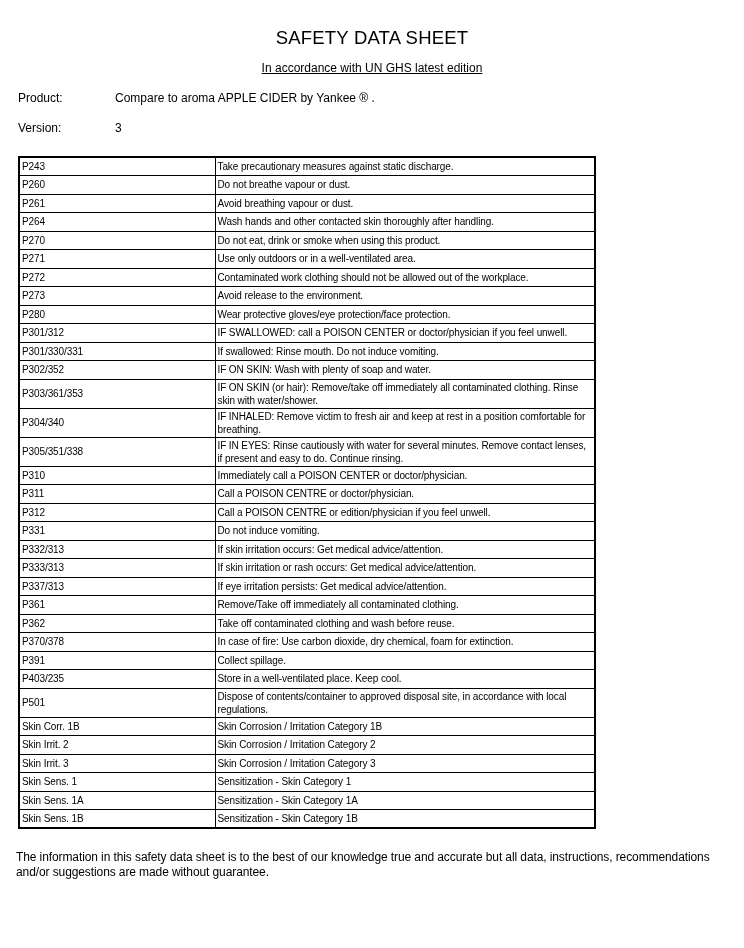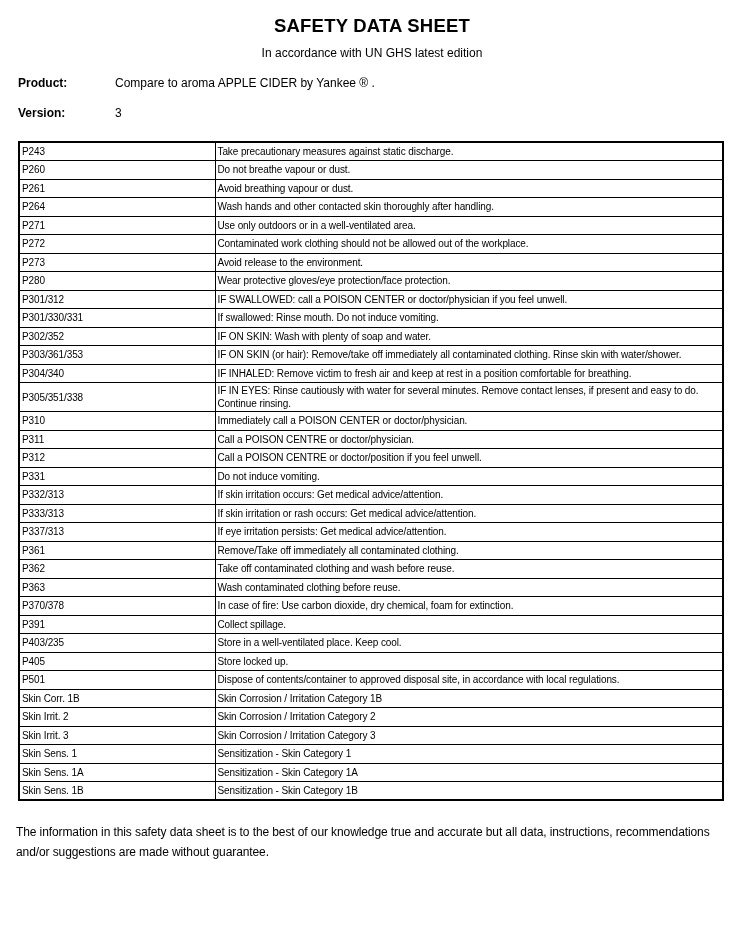--- a/index.html
+++ b/index.html
@@ -9,66 +9,67 @@
     color: #000;
     font-family: "Liberation Sans", sans-serif;
   }
   .page {
     width: 744px;
     height: 948px;
     background: #fff;
     overflow: hidden;
   }
   .title {
-    margin: 0;
+    margin: 12px;
     padding-top: 15px;
     text-align: center;
     font-size: 18.5px;
-    font-weight: bold;
+    font-weight: normal;
     letter-spacing: 0.2px;
   }
   .subtitle {
     margin-top: 9px;
     text-align: center;
     font-size: 12px;
+    text-decoration: underline;
   }
   .meta {
     display: flex;
     margin: 16px 0 0 18px;
     font-size: 12px;
   }
   .meta .label {
-    font-weight: bold;
+    font-weight: normal;
     width: 97px;
     flex: 0 0 97px;
   }
   .meta.version { }
   table.sds {
     border-collapse: collapse;
     table-layout: fixed;
-    width: 706px;
+    width: 578px;
     margin: 21px 0 0 18px;
     border: 2px solid #000;
   }
   table.sds td {
     border: 1px solid #000;
     font-size: 10px;
     letter-spacing: -0.1px;
     line-height: 13px;
     padding: 1px 2px;
     height: 18.5px;
     vertical-align: middle;
     overflow: hidden;
   }
   table.sds td.code { width: 196px; }
   .disclaimer {
     margin: 21px 0 0 16px;
     width: 716px;
     font-size: 12px;
-    line-height: 20px;
+    line-height: 15px;
     letter-spacing: -0.1px;
   }
 </style>
 </head>
 <body>
 
 <div class="page">
 
   <h1 class="title">SAFETY DATA SHEET</h1>
 
@@ -99,20 +100,24 @@
   <tr>
     <td class="code">P261</td>
     <td class="desc">Avoid breathing vapour or dust.</td>
   </tr>
 
   <tr>
     <td class="code">P264</td>
     <td class="desc">Wash hands and other contacted skin thoroughly after handling.</td>
   </tr>
 
+  <tr>
+    <td class="code">P270</td>
+    <td class="desc">Do not eat, drink or smoke when using this product.</td>
+  </tr>
 
   <tr>
     <td class="code">P271</td>
     <td class="desc">Use only outdoors or in a well-ventilated area.</td>
   </tr>
 
   <tr>
     <td class="code">P272</td>
     <td class="desc">Contaminated work clothing should not be allowed out of the workplace.</td>
   </tr>
@@ -163,21 +168,21 @@
     <td class="desc">Immediately call a POISON CENTER or doctor/physician.</td>
   </tr>
 
   <tr>
     <td class="code">P311</td>
     <td class="desc">Call a POISON CENTRE or doctor/physician.</td>
   </tr>
 
   <tr>
     <td class="code">P312</td>
-    <td class="desc">Call a POISON CENTRE or doctor/position if you feel unwell.</td>
+    <td class="desc">Call a POISON CENTRE or edition/physician if you feel unwell.</td>
   </tr>
 
 
   <tr>
     <td class="code">P331</td>
     <td class="desc">Do not induce vomiting.</td>
   </tr>
 
   <tr>
     <td class="code">P332/313</td>
@@ -197,44 +202,36 @@
   <tr>
     <td class="code">P361</td>
     <td class="desc">Remove/Take off immediately all contaminated clothing.</td>
   </tr>
 
   <tr>
     <td class="code">P362</td>
     <td class="desc">Take off contaminated clothing and wash before reuse.</td>
   </tr>
 
-  <tr>
-    <td class="code">P363</td>
-    <td class="desc">Wash contaminated clothing before reuse.</td>
-  </tr>
 
   <tr>
     <td class="code">P370/378</td>
     <td class="desc">In case of fire: Use carbon dioxide, dry chemical, foam for extinction.</td>
   </tr>
 
   <tr>
     <td class="code">P391</td>
     <td class="desc">Collect spillage.</td>
   </tr>
 
   <tr>
     <td class="code">P403/235</td>
     <td class="desc">Store in a well-ventilated place. Keep cool.</td>
   </tr>
 
-  <tr>
-    <td class="code">P405</td>
-    <td class="desc">Store locked up.</td>
-  </tr>
 
   <tr>
     <td class="code">P501</td>
     <td class="desc">Dispose of contents/container to approved disposal site, in accordance with local regulations.</td>
   </tr>
 
   <tr>
     <td class="code">Skin Corr. 1B</td>
     <td class="desc">Skin Corrosion / Irritation Category 1B</td>
   </tr>

